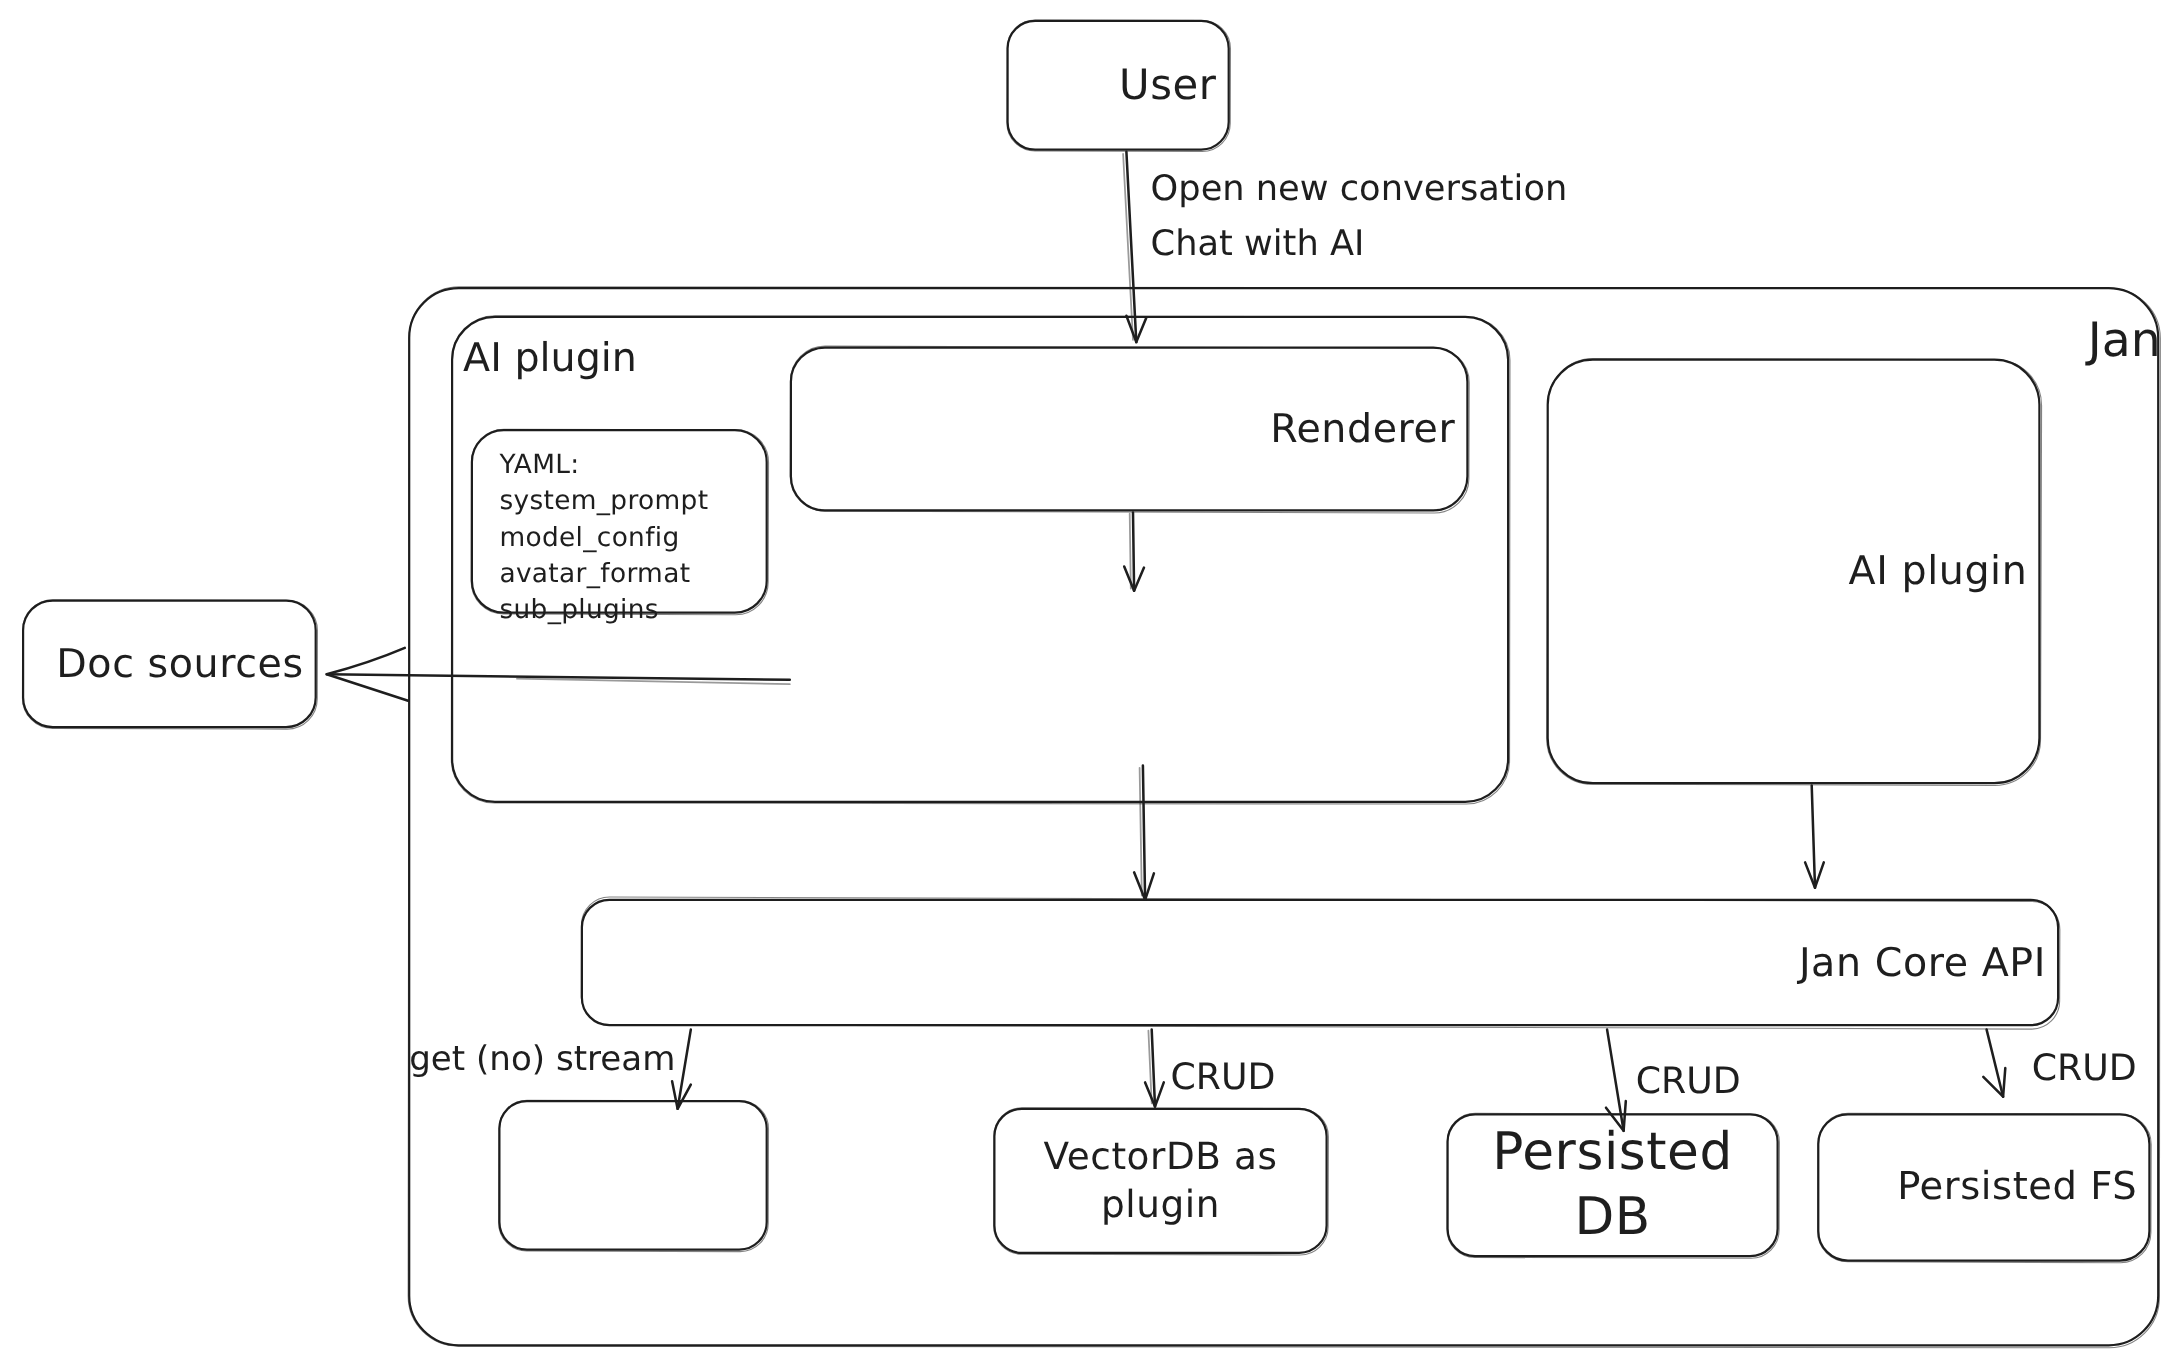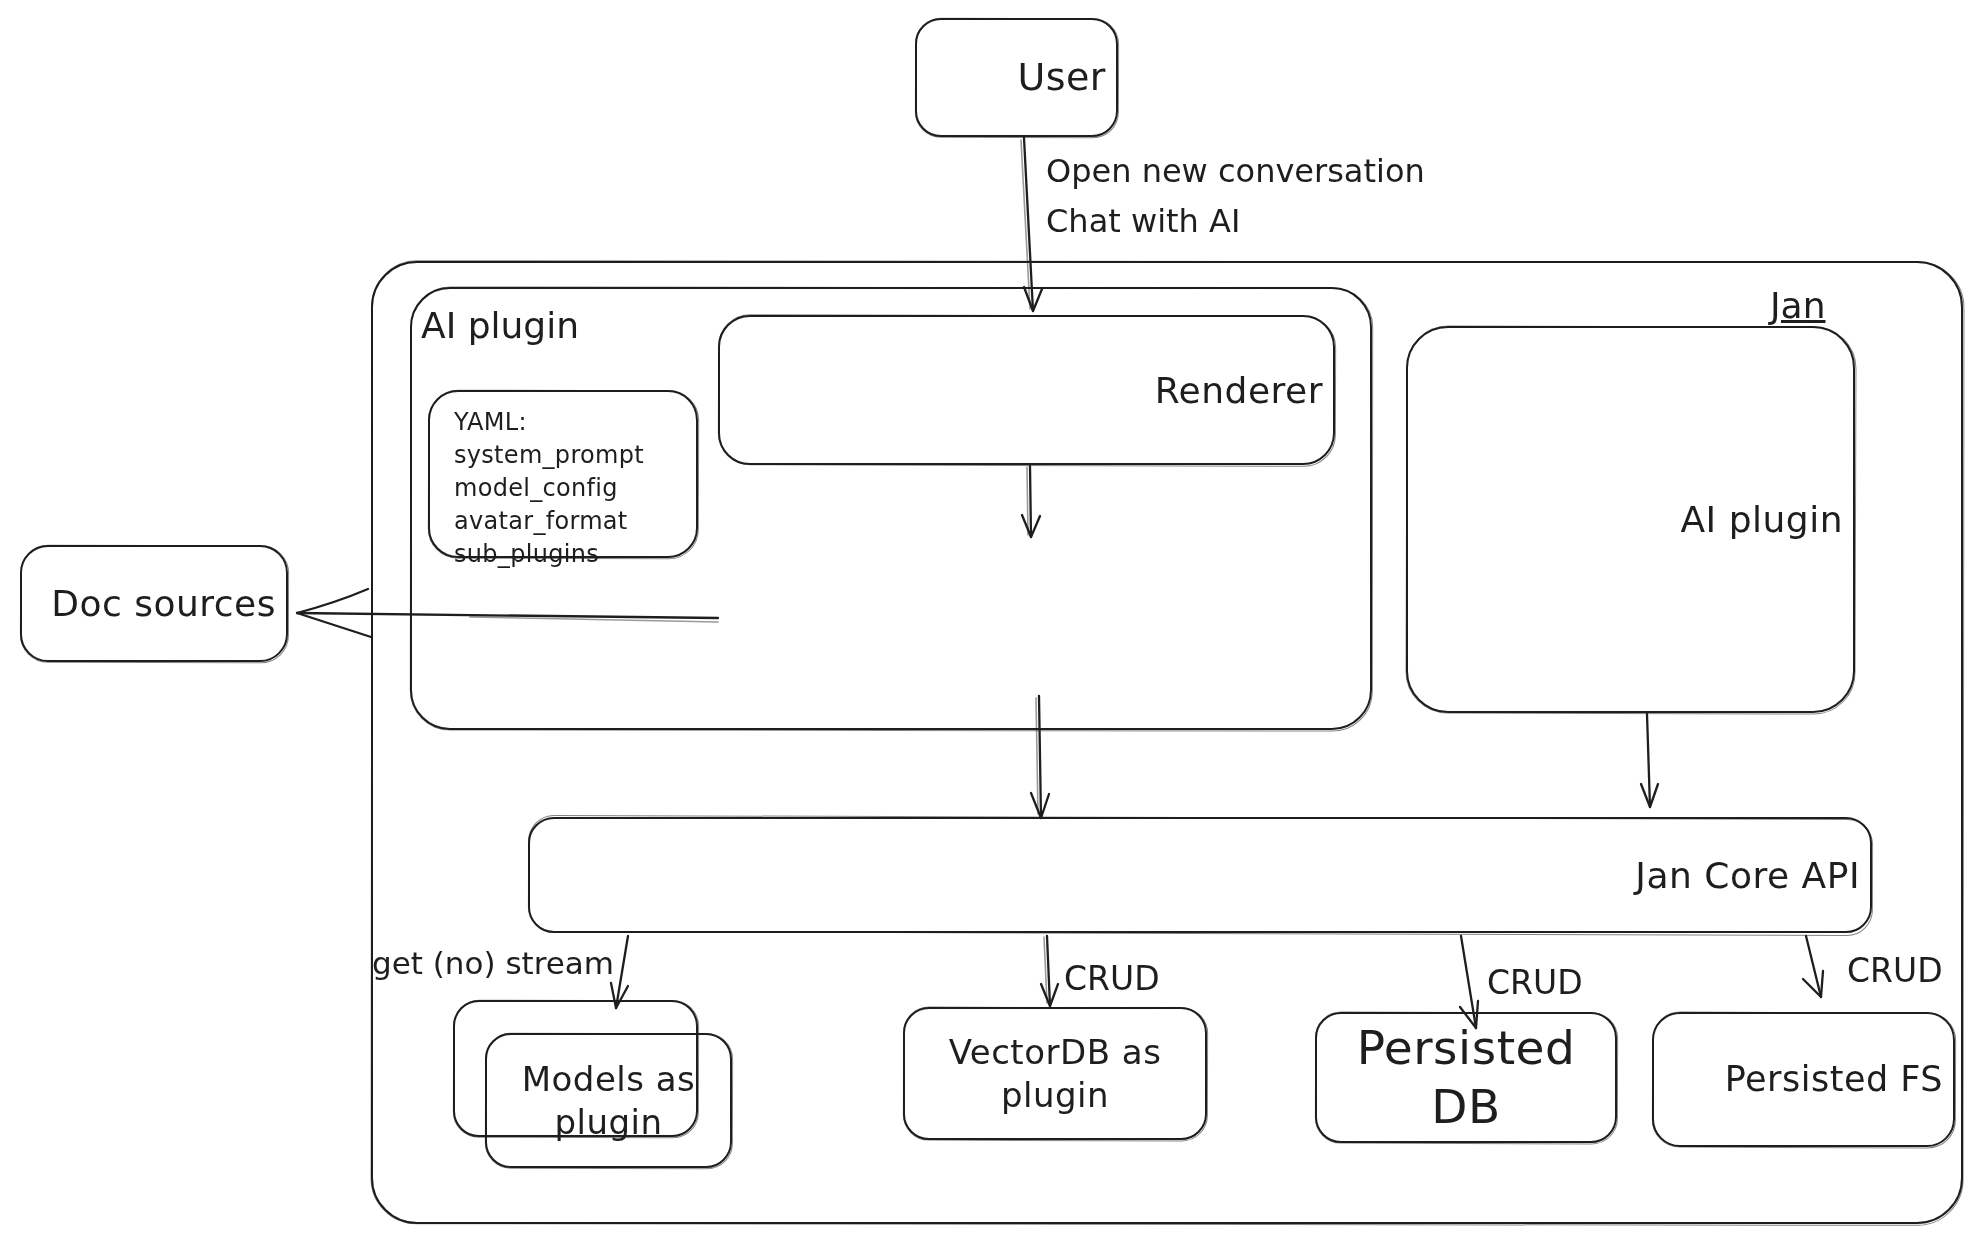--- a/index.html
+++ b/index.html
@@ -74,21 +74,21 @@
 </head>
 <body>
 
 <div id="canvas">
 
   <div class="box" style="left:915px;top:18px;width:203px;height:119px;border-radius:26px;">
     <span class="node-label" style="font-size:38px;">User</span>
   </div>
 
   <div class="box container" style="left:371px;top:261px;width:1592px;height:963px;border-radius:46px;"></div>
-  <div class="lbl" style="left:1770px;top:283px;font-size:36px;text-decoration:underline;">Jan</div>
+  <div class="lbl" style="left:1898px;top:283px;font-size:43px;">Jan</div>
 
   <div class="box container" style="left:410px;top:287px;width:962px;height:443px;border-radius:40px;"></div>
   <div class="lbl" style="left:421px;top:303px;font-size:36px;">AI plugin</div>
 
   <div class="box" style="left:718px;top:315px;width:617px;height:150px;border-radius:32px;">
     <span class="node-label">Renderer</span>
   </div>
 
   <div class="box" style="left:428px;top:390px;width:270px;height:168px;border-radius:30px;">
     <div class="yaml-text">
@@ -107,23 +107,20 @@
 
   <div class="box" style="left:1406px;top:326px;width:449px;height:387px;border-radius:42px;">
     <span class="node-label">AI plugin</span>
   </div>
 
   <div class="box" style="left:528px;top:817px;width:1344px;height:116px;border-radius:26px;">
     <span class="node-label">Jan Core API</span>
   </div>
 
   <div class="box" style="left:453px;top:1000px;width:245px;height:137px;border-radius:26px;"></div>
-  <div class="box wrap-label" style="left:485px;top:1033px;width:247px;height:135px;border-radius:26px;">
-    <span class="node-label wrap-label" style="font-size:34px;">Models as plugin</span>
-  </div>
 
   <div class="box wrap-label" style="left:903px;top:1007px;width:304px;height:133px;border-radius:26px;">
     <span class="node-label wrap-label" style="font-size:34px;">VectorDB as plugin</span>
   </div>
 
   <div class="box" style="left:1315px;top:1012px;width:302px;height:131px;border-radius:26px;">
     <span class="node-label" style="font-size:47px;">Persisted DB</span>
   </div>
 
   <div class="box" style="left:1652px;top:1012px;width:303px;height:135px;border-radius:28px;">

